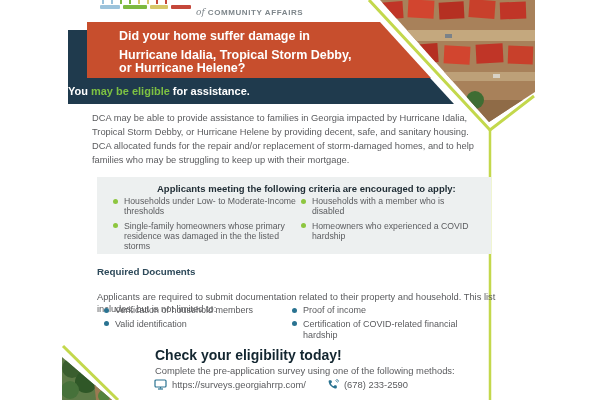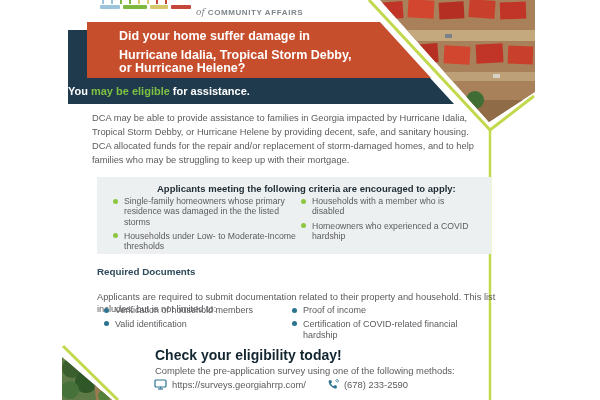--- a/index.html
+++ b/index.html
@@ -160,25 +160,25 @@
   </div>
 
   <div class="intro">DCA may be able to provide assistance to families in Georgia impacted by Hurricane Idalia, Tropical Storm Debby, or Hurricane Helene by providing decent, safe, and sanitary housing. DCA allocated funds for the repair and/or replacement of storm-damaged homes, and to help families who may be struggling to keep up with their mortgage.</div>
 
   <div class="criteria-box">
     <div class="criteria-heading">Applicants meeting the following criteria are encouraged to apply:</div>
     <div class="criteria-cols">
       <div class="col-a">
         <div class="b-item">
           <span class="dot dot-green"></span>
+          <span class="txt">Households under Low- to Moderate-Income thresholds</span>
+        </div>
+        <div class="b-item">
+          <span class="dot dot-green"></span>
           <span class="txt">Single-family homeowners whose primary residence was damaged in the the listed storms</span>
-        </div>
-        <div class="b-item">
-          <span class="dot dot-green"></span>
-          <span class="txt">Households under Low- to Moderate-Income thresholds</span>
         </div>
       </div>
       <div class="col-b">
         <div class="b-item">
           <span class="dot dot-green"></span>
           <span class="txt">Households with a member who is disabled</span>
         </div>
         <div class="b-item">
           <span class="dot dot-green"></span>
           <span class="txt">Homeowners who experienced a COVID hardship</span>

